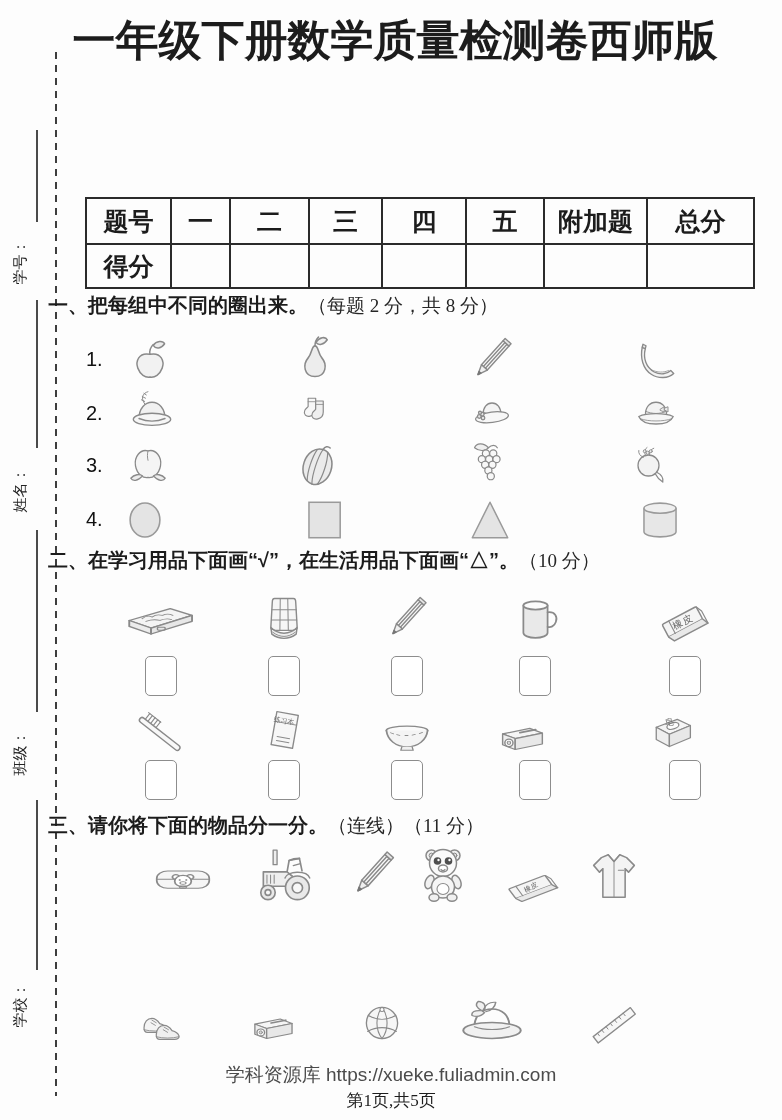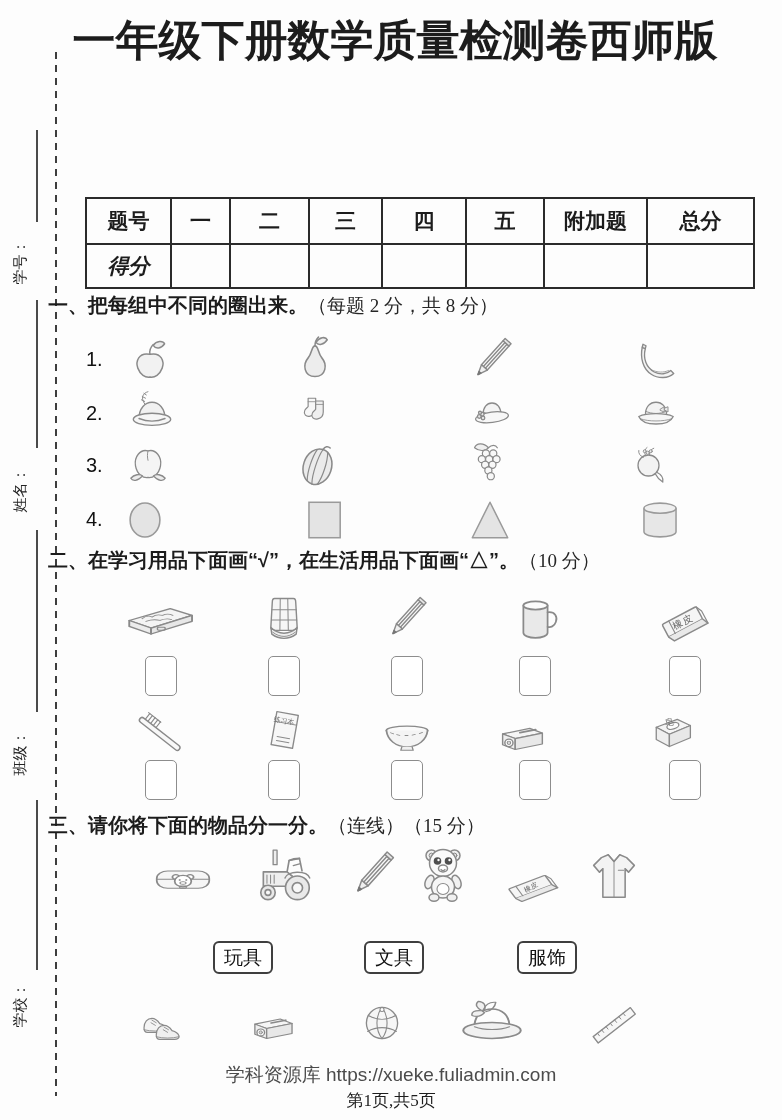--- a/index.html
+++ b/index.html
@@ -14,22 +14,22 @@
   
   .title{position:absolute;top:16px;left:50px;width:690px;text-align:center;
          font-family:"Liberation Serif",serif;font-weight:700;font-size:43px;line-height:1.15;}
   .subtitle{position:absolute;top:92px;left:50px;width:690px;text-align:center;
          font-family:"Liberation Serif",serif;font-weight:700;font-size:36px;}
   .meta{position:absolute;top:167px;left:85px;width:653px;text-align:right;
         font-family:"Liberation Serif",serif;font-size:19px;color:#161616;}
   
   table.score{position:absolute;top:197px;left:85px;width:668px;border-collapse:collapse;table-layout:fixed;}
   table.score td,table.score th{border:2px solid #2b2b2b;text-align:center;vertical-align:middle;
-        font-size:21px;font-weight:700;padding:0;}
-  table.score tr.hrow{height:46px;} table.score tr.srow{height:44px;font-style:italic;}
+        font-size:25px;font-weight:700;padding:0;}
+  table.score tr.hrow{height:46px;} table.score tr.srow{height:44px;}
   
   .qhead{position:absolute;left:48px;width:700px;white-space:nowrap;}
   .qtitle{font-weight:700;font-size:20px;}
   .qnote{font-family:"Liberation Serif",serif;font-size:19px;color:#262626;}
   
   .arow{position:absolute;left:0;width:782px;}
   .icell{position:absolute;transform:translateX(-50%);display:flex;align-items:center;justify-content:center;}
   .qnum{position:absolute;left:86px;font-size:20px;color:#111;}
   .figwrap{position:relative;display:flex;align-items:center;justify-content:center;}
   .figlabel{position:absolute;color:#6b6b6b;font-family:"Liberation Serif",serif;pointer-events:none;}
@@ -272,21 +272,21 @@
   </div>
   <div class="arow" style="top:760px;height:42px">
     <div class="icell ansbox" style="left:161px"></div>
     <div class="icell ansbox" style="left:284px"></div>
     <div class="icell ansbox" style="left:407px"></div>
     <div class="icell ansbox" style="left:535px"></div>
     <div class="icell ansbox" style="left:685px"></div>
   </div>
 
   <div class="qhead" style="top:812px">
-    <span class="qtitle">三、请你将下面的物品分一分。</span><span class="qnote">（连线）（15 分）</span>
+    <span class="qtitle">三、请你将下面的物品分一分。</span><span class="qnote">（连线）（11 分）</span>
   </div>
 
   <div class="arow" style="top:842px;height:76px">
     <div class="icell" style="left:183px;top:14px">
         <svg width="70" height="48" viewBox="0 0 64 64" preserveAspectRatio="none">
           <use href="#sym-casebear"></use>
         </svg>
       </div>
     <div class="icell" style="left:285px;top:2px">
         <svg width="68" height="66" viewBox="0 0 64 64">
@@ -311,25 +311,20 @@
         <span class="figlabel" style="font-size:9px;transform:rotate(-28deg) scale(0.8)">橡皮</span>
       </div>
     </div>
     <div class="icell" style="left:614px;top:0">
         <svg width="62" height="70" viewBox="0 0 64 64">
           <use href="#sym-shirt"></use>
         </svg>
       </div>
   </div>
 
-  <div class="arow" style="top:941px;height:36px">
-    <div class="icell catbox" style="left:243px">玩具</div>
-    <div class="icell catbox" style="left:394px">文具</div>
-    <div class="icell catbox" style="left:547px">服饰</div>
-  </div>
 
   <div class="arow" style="top:990px;height:72px">
     <div class="icell" style="left:165px;top:10px">
         <svg width="56" height="56" viewBox="0 0 64 64">
           <use href="#sym-shoes"></use>
         </svg>
       </div>
     <div class="icell" style="left:273px;top:14px">
         <svg width="58" height="46" viewBox="0 0 64 64" preserveAspectRatio="none">
           <use href="#sym-sharpener"></use>

